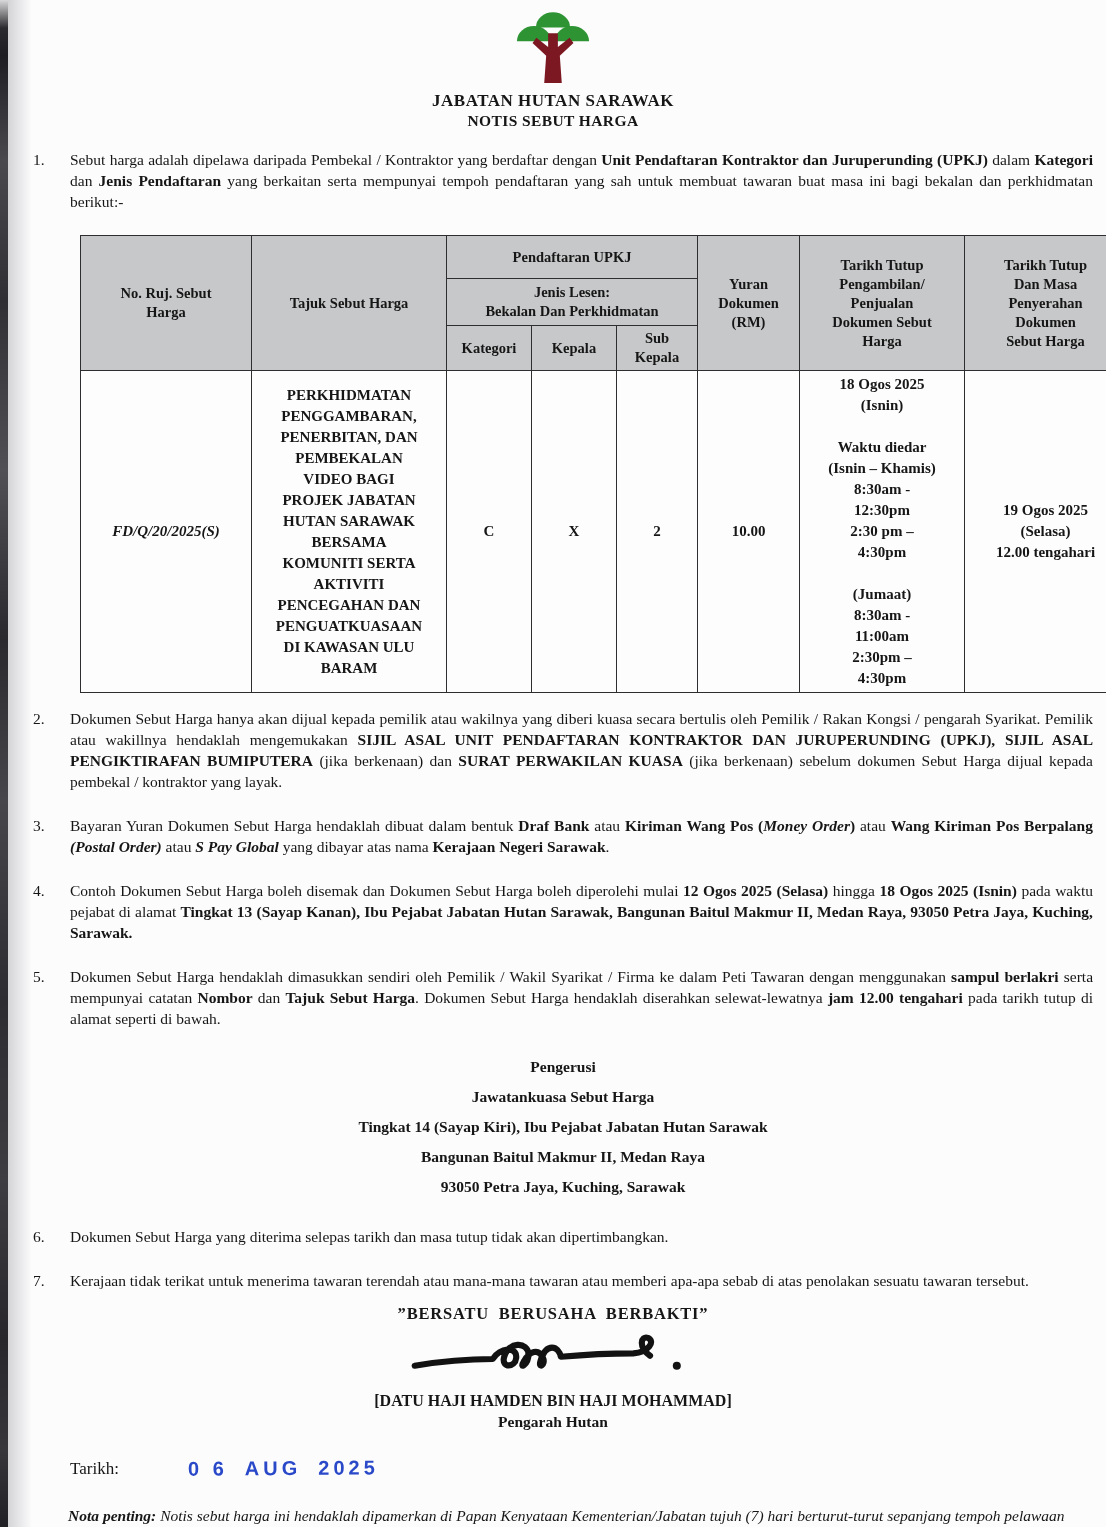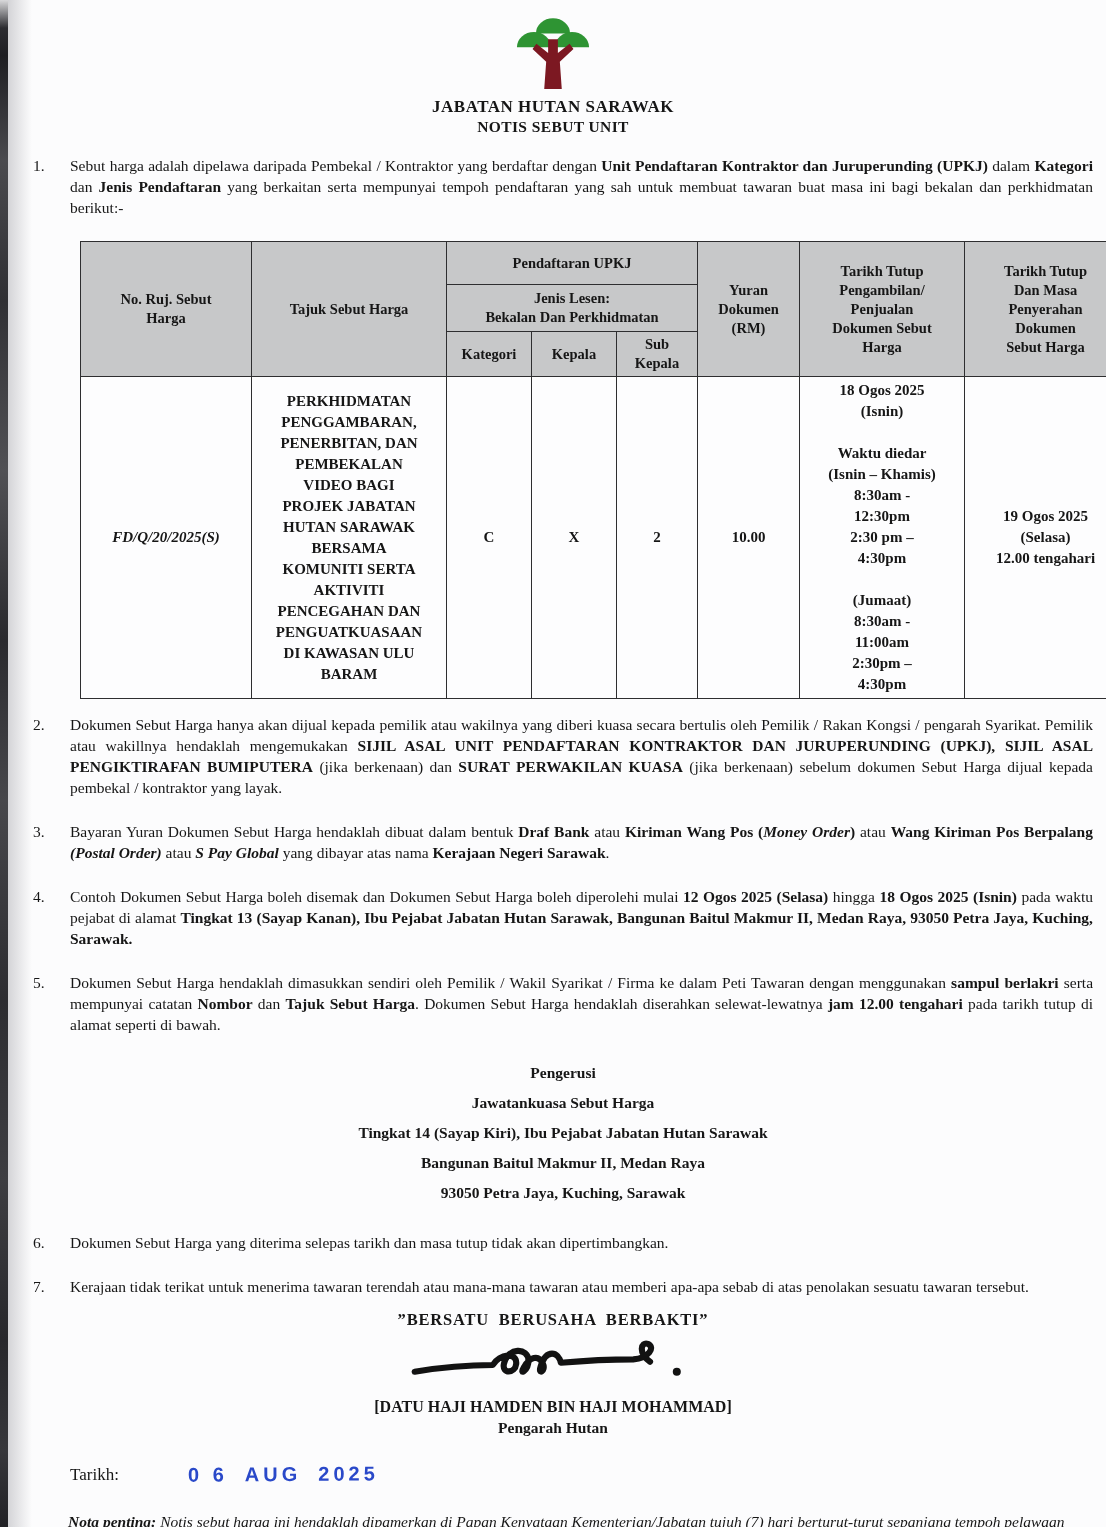--- a/index.html
+++ b/index.html
@@ -18,21 +18,21 @@
     background:linear-gradient(to bottom,
       #d9d9db 0px,#2c2c30 28px,#1e1e22 55px,#4a4a4e 160px,
       #303034 300px,#515155 470px,#2a2a2e 640px,#47474b 800px,
       #2d2d31 1000px,#3e3e42 1180px,#28282c 1340px,#37373b 1450px,#212125 1527px);
   }
   .scan-shade{
     position:absolute;left:8px;top:0;width:24px;height:100%;
     background:linear-gradient(to right, rgba(70,70,80,0.22), rgba(70,70,80,0));
   }
 
-  .header{ text-align:center; padding-top:13px; }
+  .header{ text-align:center; padding-top:7px; }
   .logo{ display:block; margin:0 auto; }
   .org-title{ font-size:17px; font-weight:bold; letter-spacing:.5px; margin:6px 0 0; }
   .doc-title{ font-size:15.5px; font-weight:bold; letter-spacing:.4px; margin:1px 0 0; }
 
   .items{ margin:19px 13px 0 33px; }
   .item{ display:flex; margin-bottom:23px; }
   .item-num{ width:37px; flex:none; font-size:15.5px; line-height:21px; }
   .item-text{ flex:1; text-align:justify; font-size:15.5px; line-height:21px; }
 
   table.tender{
@@ -96,21 +96,21 @@
   <div class="scan-shade"></div>
 
   <div class="header">
     <svg class="logo" width="84" height="78" viewBox="0 0 80 80">
       <path d="M3 35 A17.5 15.5 0 0 1 38 35 Z" fill="#2e9433"></path>
       <path d="M22.5 21 A17.5 15.5 0 0 1 57.5 21 Z" fill="#2e9433"></path>
       <path d="M42 35 A17.5 15.5 0 0 1 77 35 Z" fill="#2e9433"></path>
       <path d="M31 78 L33 50 L19 37 L23 31.5 L35 41 L35 27 L45 27 L45 41 L57 31.5 L61 37 L47 50 L49 78 Z" fill="#7c1822"></path>
     </svg>
     <div class="org-title">JABATAN HUTAN SARAWAK</div>
-    <div class="doc-title">NOTIS SEBUT UNIT</div>
+    <div class="doc-title">NOTIS SEBUT HARGA</div>
   </div>
 
   <div class="items">
     <div class="item">
         <span class="item-num">1.</span>
         <span class="item-text"><span>Sebut harga adalah dipelawa daripada Pembekal / Kontraktor yang berdaftar dengan </span><span style="font-weight: bold;">Unit Pendaftaran Kontraktor dan Juruperunding (UPKJ)</span><span> dalam </span><span style="font-weight: bold;">Kategori</span><span> dan </span><span style="font-weight: bold;">Jenis Pendaftaran</span><span> yang berkaitan serta mempunyai tempoh pendaftaran yang sah untuk membuat tawaran buat masa ini bagi bekalan dan perkhidmatan berikut:-</span></span>
       </div>
 
     <table class="tender">
       <colgroup>

